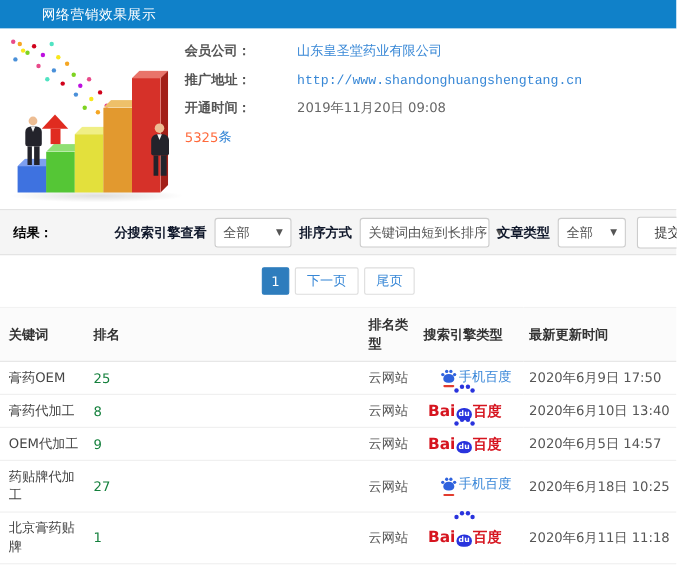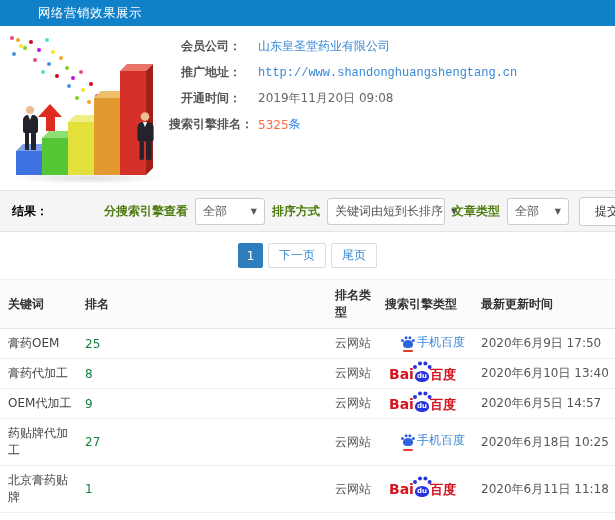--- a/index.html
+++ b/index.html
@@ -7,21 +7,21 @@
     font-family:"DejaVu Sans","Liberation Sans",sans-serif; font-size:12px; color:#555; }
 
   
   .topbar { height:26px; background:#1081c9; color:#fff; line-height:26px;
     padding-left:38px; font-size:12.5px; letter-spacing:.5px; }
 
   
   .info-wrap { position:relative; height:164px; background:#fff; }
   .info { position:absolute; left:168px; top:12px; }
   .irow { display:flex; align-items:center; height:17px; margin-bottom:9px; }
-  .ilabel { width:86px; text-align:center; color:#555; font-weight:bold; margin-right:4px; white-space:nowrap; }
+  .ilabel { width:86px; text-align:left; color:#555; font-weight:bold; margin-right:16px; white-space:nowrap; }
   .link { color:#3787d6; text-decoration:none; cursor:pointer;font-family:Liberation Mono, monospace; }
   .plain { color:#666; }
   .count { color:#ff6a3c; }
   .unit { color:#3787d6; text-decoration:none; cursor:pointer; }
 
   
   .hero { position:absolute; left:4px; top:6px; width:182px; height:156px; }
   .ground { position:absolute; bottom:4px; left:4px; width:160px; height:12px;
     background:radial-gradient(ellipse at center, rgba(0,0,0,.13), transparent 70%); }
   .bar { position:absolute; bottom:13px; width:26px; background:var(--f); }
@@ -53,21 +53,21 @@
   .arrow { position:absolute; left:34px; top:72px; width:24px; z-index:5; }
   .arrow .head { width:0; height:0; margin:0 auto;
     border-left:12px solid transparent; border-right:12px solid transparent; border-bottom:13px solid #e02b20; }
   .arrow .shaft { width:9px; height:14px; background:#e02b20; margin:0 auto; }
 
   
   .filterbar { height:42px; background:#f5f5f5; border-top:1px solid #e3e3e3; border-bottom:1px solid #e3e3e3;
     display:flex; align-items:center; padding-left:12px; white-space:nowrap; }
   .result-label { font-weight:bold; color:#000000; }
   .controls { margin-left:auto; display:flex; align-items:center; gap:7px; }
-  .flabel { font-weight:bold; color:#4d7c0f; }
+  .flabel { font-weight:bold; color:#0f172a; }
   .sel { background:#fff; border:1px solid #ccc; border-radius:3px; height:27px; padding:0 7px;
     display:flex; align-items:center; justify-content:space-between; color:#555; cursor:pointer; }
   .sel-engine { width:70px; }
   .sel-sort { width:118px; }
   .sel-article { width:62px; }
   .caret { font-size:8px; color:#555; margin-left:8px; }
   .submit-btn { height:29px; padding:0 15px; background:#fff; border:1px solid #ccc; border-radius:3px;
     color:#333; font-size:12px; margin-left:3px; margin-right:-20px; cursor:pointer;
     font-family:"DejaVu Sans","Liberation Sans",sans-serif; }
 
@@ -92,21 +92,21 @@
   .mb { position:relative; display:inline-flex; align-items:center; margin-left:16px; height:14px; }
   .mb::after { content:""; position:absolute; left:2px; bottom:-3px; width:10px; height:2px; background:#e23c2e; border-radius:1px; }
   .mb-t { font-style:normal; color:#3a87d8; margin-left:2px; }
   .paw { position:relative; display:inline-block; }
   .paw-sm { width:14px; height:13px; }
   .paw-sm::before { content:""; position:absolute; left:0; top:3px; width:3px; height:3px; border-radius:50%;
     background:#2f62dd; box-shadow:3.6px -2.8px 0 #2f62dd, 7.4px -2.8px 0 #2f62dd, 10.8px 0 0 #2f62dd; }
   .paw-sm::after { content:""; position:absolute; left:2px; bottom:1px; width:10px; height:8px;
     background:#2f62dd; border-radius:50% 50% 44% 44%; }
   .bd { display:inline-flex; align-items:flex-end; height:16px; margin-left:4px; }
-  .paw-lg { width:20px; height:20px; }
+  .paw-lg { width:20px; height:32px; }
   .paw-lg::before { content:""; position:absolute; left:1px; top:3px; width:4px; height:4px; border-radius:50%;
     background:#2933dd; box-shadow:5px -3.4px 0 #2933dd, 10.4px -3.4px 0 #2933dd, 14.6px 0 0 #2933dd; }
   .bd-du { position:absolute; left:3px; bottom:0; width:14px; height:11px; background:#2933dd;
     border-radius:48% 48% 44% 44%; color:#fff; font-style:normal; font-weight:bold; font-size:7px;
     line-height:11px; text-align:center; }
   .bd-bai { color:#d6141f; font-weight:bold; font-size:14px; line-height:15px; margin-right:-2px; }
   .bd-cn { color:#d6141f; font-weight:bold; font-size:13px; line-height:15px; margin-left:-2px; }
 </style>
 </head>
 <body>
@@ -154,21 +154,20 @@
     </div>
     <div class="irow">
       <span class="ilabel">推广地址：</span>
       <a class="link">http://www.shandonghuangshengtang.cn</a>
     </div>
     <div class="irow">
       <span class="ilabel">开通时间：</span>
       <span class="plain">2019年11月20日 09:08</span>
     </div>
     <div class="irow">
-      <span class="ilabel">搜索引擎排名：</span>
       <span class="count">5325</span>
         <a class="unit">条</a>
     </div>
   </div>
 </div>
 
 <div class="filterbar">
   <span class="result-label">结果：</span>
   <div class="controls">
     <span class="flabel">分搜索引擎查看</span>

